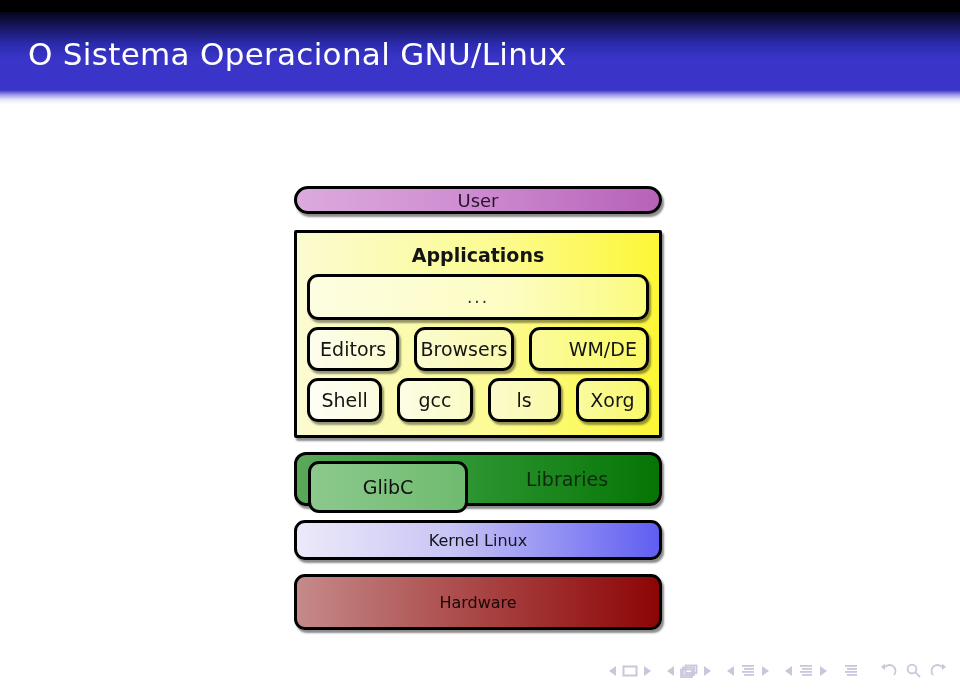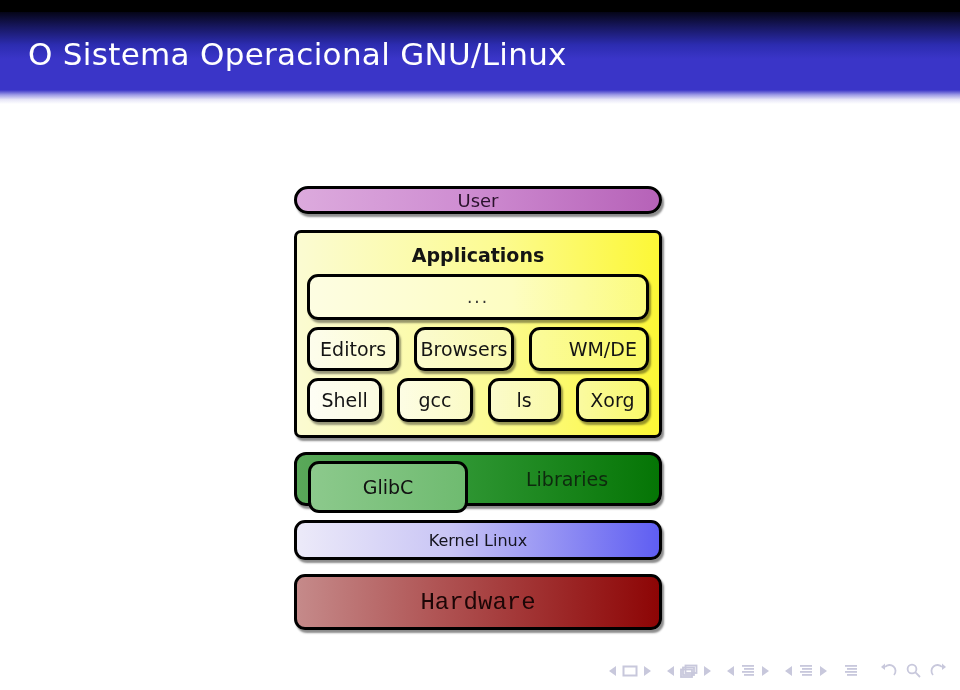--- a/index.html
+++ b/index.html
@@ -85,21 +85,21 @@
     height: 28px;
     border-radius: 16px;
     background: linear-gradient(to right, #dcaadd 0%, #cf8ed2 45%, #b662b8 100%);
     font-size: 18px;
     color: #2a122c;
     margin-bottom: 16px;
   }
 
   .box-applications {
     background: linear-gradient(to right, #fbfbd2 0%, #fcfb92 55%, #fcf736 100%);
-    border-radius: 7px;
+    border-radius: 2px;
     padding: 8px 6px 6px 6px;
     display: block;
   }
   .apps-title {
     text-align: center;
     font-size: 19px;
     font-weight: bold;
     color: #141414;
     padding: 3px 0 8px 0;
   }
@@ -183,23 +183,22 @@
     margin-top: 14px;
     background: linear-gradient(to right, #eceaf9 0%, #c9c5f5 42%, #5f5ef2 100%);
     font-size: 16px;
     color: #14141e;
   }
 
   .box-hardware {
     height: 56px;
     margin-top: 14px;
     background: linear-gradient(to right, #c58a8a 0%, #b05555 38%, #8d0505 100%);
-    font-size: 24px;
+    font-size: 16px;
     color: #1c0606;
-    font-family: Liberation Mono, monospace;
   }
 
   
   .navbar {
     position: absolute;
     right: 14px;
     bottom: 12px;
     display: flex;
     align-items: center;
     gap: 16px;

